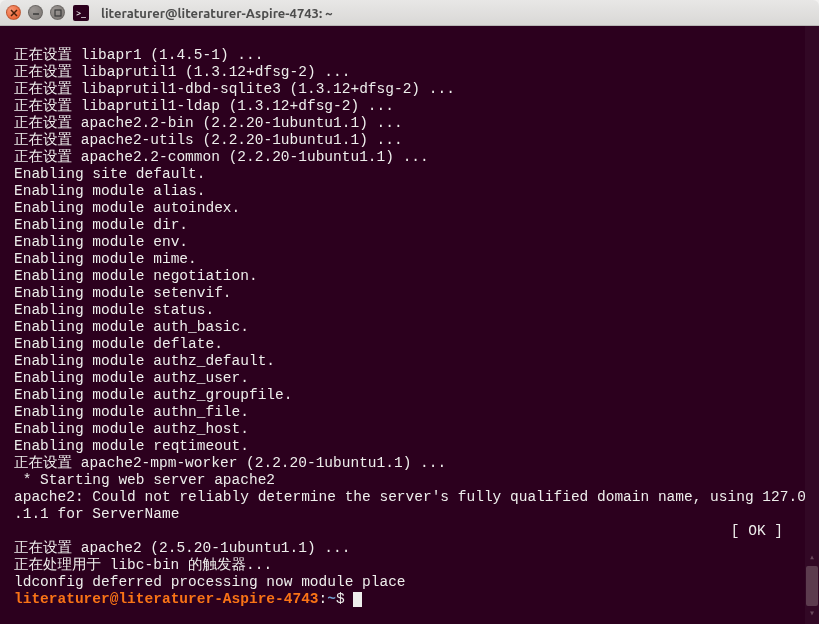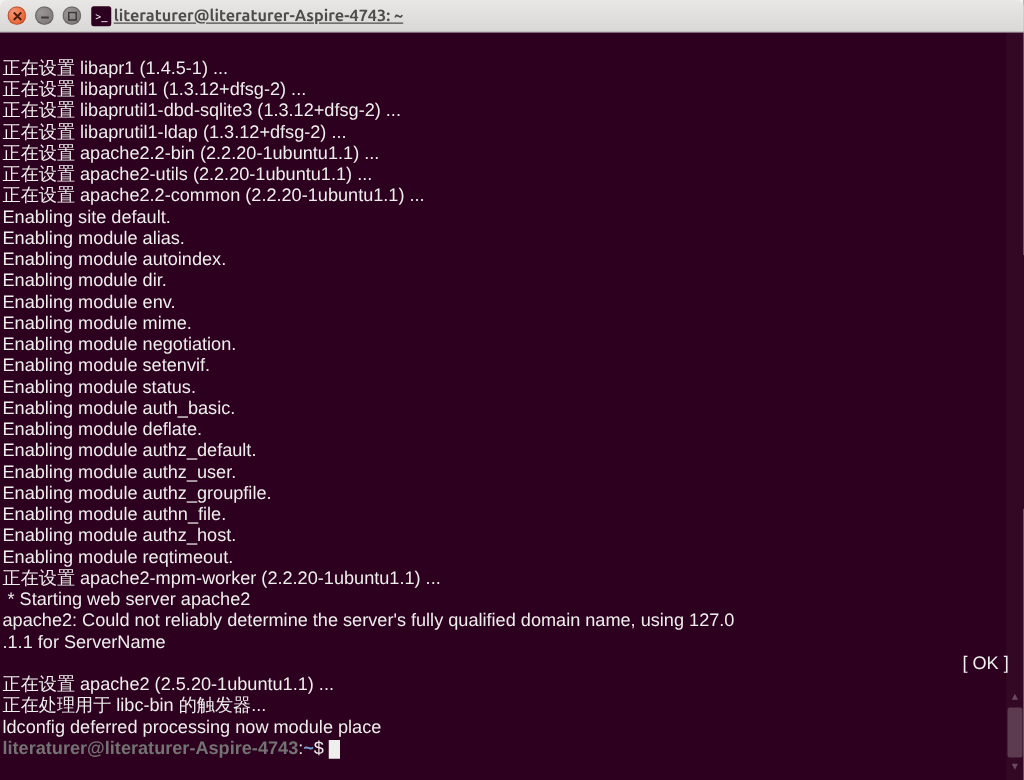--- a/index.html
+++ b/index.html
@@ -51,59 +51,58 @@
       background: radial-gradient(circle at 30% 30%, #f79674, #e95420);
     }
     .win-min, .win-max {
       background: radial-gradient(circle at 30% 30%, #9b9693, #7a7572);
     }
     .win-btn svg {
       width: 8px;
       height: 8px;
     }
     .title-text {
-      margin-left: 2px;
+      margin-left: 12px;
       font-family: "Ubuntu", sans-serif;
       font-size: 13px;
       font-weight: bold;
       color: #4c4c4c;
-      text-decoration: underline;
     }
     .terminal-icon {
       width: 16px;
       height: 16px;
       margin-left: 8px;
       background: #2c001e;
       border-radius: 2px;
       display: flex;
       align-items: center;
       justify-content: center;
       font-size: 9px;
       color: #fff;
     }
     .terminal-body {
       flex: 1;
       background: #2c001e;
       color: #eeeeec;
-      padding: 4px 2px 2px 2px;
-      font-family: Liberation Sans, sans-serif;
+      padding: 4px 2px 2px 14px;
+      font-family: Liberation Mono, monospace;
       font-size: 14.5px;
       line-height: 17px;
       letter-spacing: 0;
       position: relative;
       overflow: hidden;
     }
     .terminal-content {
       white-space: pre;
     }
     .line {
       white-space: pre;
     }
     .prompt-user {
-      color: #737373;
+      color: #f97316;
       font-weight: bold;
     }
     .prompt-path {
       color: #729fcf;
       font-weight: bold;
     }
     .prompt-sep {
       color: #eeeeec;
     }
     .cursor {
@@ -137,21 +136,21 @@
       height: 12px;
       color: #6b4a5d;
       font-size: 10px;
       text-align: center;
       line-height: 12px;
     }
     .scroll-arrow-up { bottom: 60px; }
     .scroll-arrow-down { bottom: 4px; }
     .ok-right {
       position: absolute;
-      right: 12px;
+      right: 36px;
     }
   </style>
 </head>
 <body>
 
 <div class="window">
   <div class="titlebar">
     <div class="window-controls">
       <div class="win-btn win-close">
         <svg viewBox="0 0 8 8">

